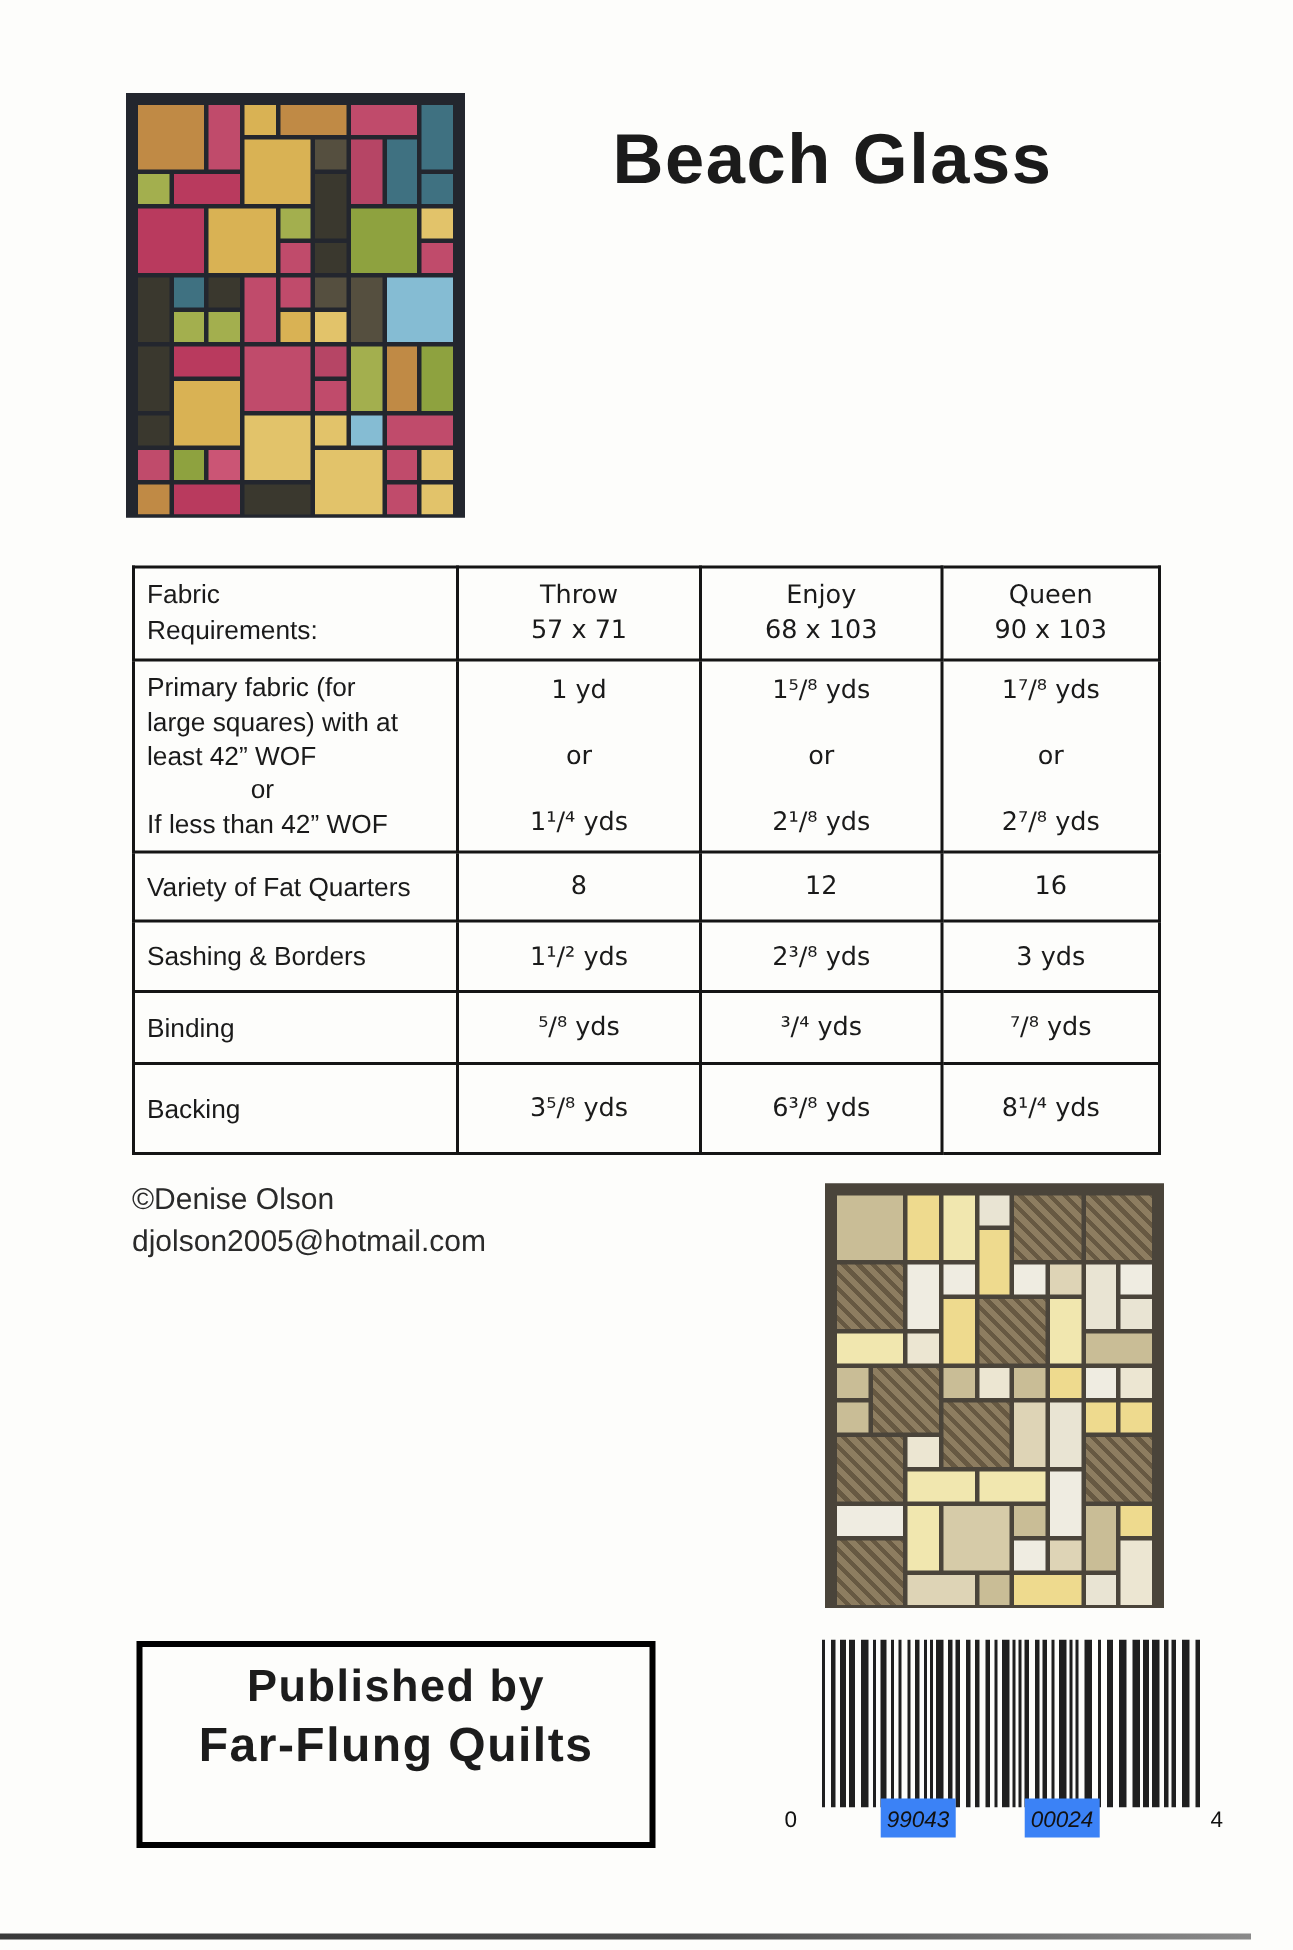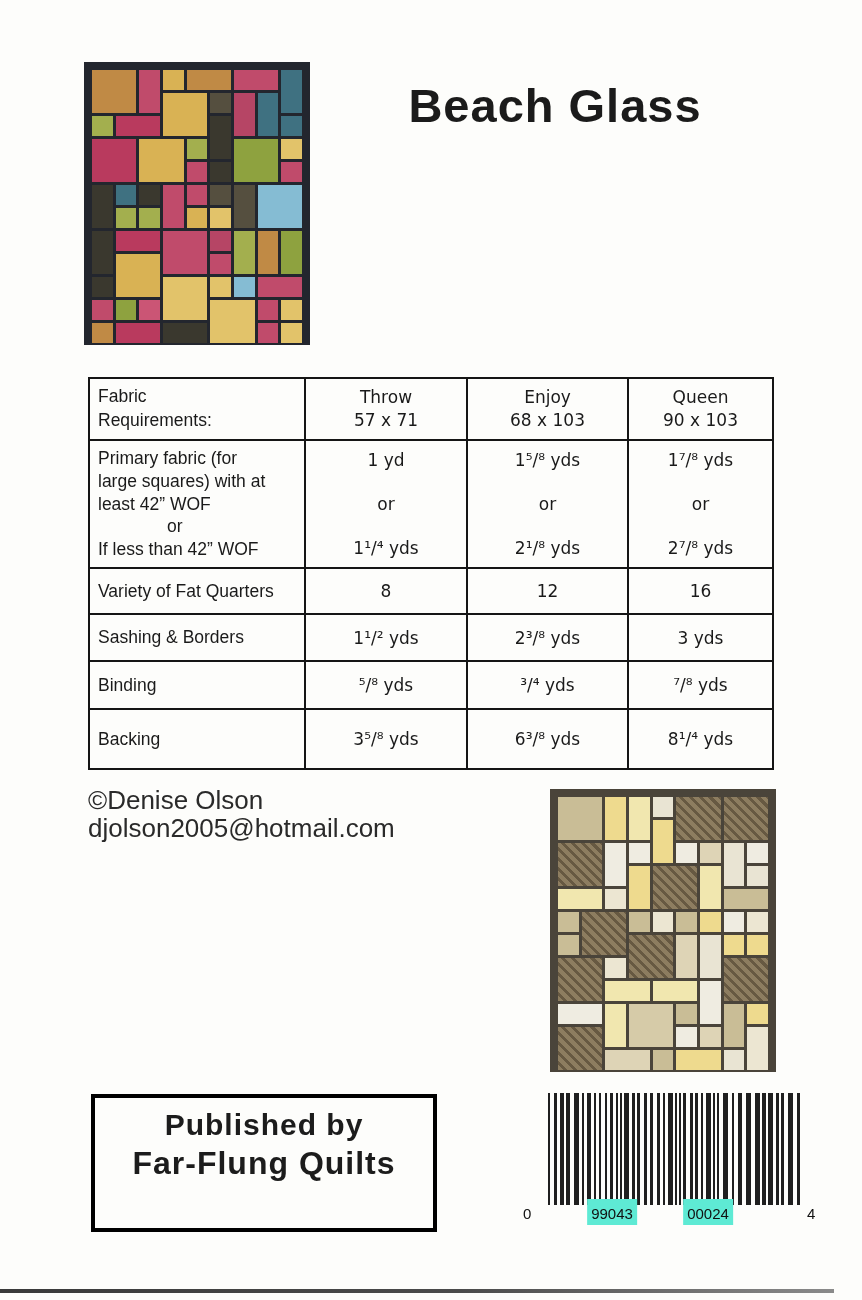--- a/index.html
+++ b/index.html
@@ -39,42 +39,42 @@
   }
   .req-table td { border:2px solid #151515; vertical-align:middle; box-sizing:border-box; }
   .label-cell { padding-left:8px; text-align:left; }
   .val-cell   { text-align:center; font-family:"DejaVu Sans",sans-serif; font-size:17px; }
   .header-cell div { line-height:1.35; }
   .stack { display:flex; flex-direction:column; justify-content:space-between; height:108px; padding:4px 0; }
   .center-or { text-align:center; width:75%; }
   .lbl-line { line-height:1.3; }
 
   
-  .credits { position:absolute; left:88px; top:786px; font-size:26px; line-height:28px; color:#2a2a2a; }
+  .credits { position:absolute; left:88px; top:786px; font-size:20px; line-height:28px; color:#2a2a2a; }
 
   
   .publisher-box {
     position:absolute; left:91px; top:1094px; width:346px; height:138px;
     border:4px solid #000; box-sizing:border-box; text-align:center;
     background:#fdfdfb;
   }
   .pub-line1 { margin-top:10px; font-size:30px; font-weight:600; letter-spacing:1px; }
   .pub-line2 { margin-top:3px;  font-size:32px; font-weight:600; letter-spacing:1px; }
   .pub-url   { margin-top:5px;  font-size:25px; font-weight:bold; text-decoration:underline; letter-spacing:0.5px; }
 
   
   .barcode { position:absolute; left:515px; top:1093px; width:320px; height:132px; }
   .bars { position:absolute; left:33px; top:0; width:252px; height:112px; display:flex; overflow:hidden; }
   .bar   { height:100%; background:#1f1f1f; flex:none; }
   .space { height:100%; background:transparent; flex:none; }
   .bc-digit {
     position:absolute; bottom:0; font-size:15px; line-height:22px;
     font-family:"Liberation Sans","DejaVu Sans",sans-serif; color:#111;
   }
-  .bc-gap { background:#5eead4; padding:0 4px; height:26px; line-height:30px; }
+  .bc-gap { background:#3b82f6; padding:0 4px; height:26px; line-height:30px;font-style:italic; }
   .bc-left  { left:8px; }
   .bc-g1    { left:97px;  transform:translateX(-50%); }
   .bc-g2    { left:193px; transform:translateX(-50%); }
   .bc-right { left:292px; }
 
   
   .scan-line {
     position:absolute; left:0; top:1289px; width:834px; height:4px;
     background:linear-gradient(90deg,#3a3a3a 0%,#4a4a4a 55%,#8a8a8a 100%);
   }

